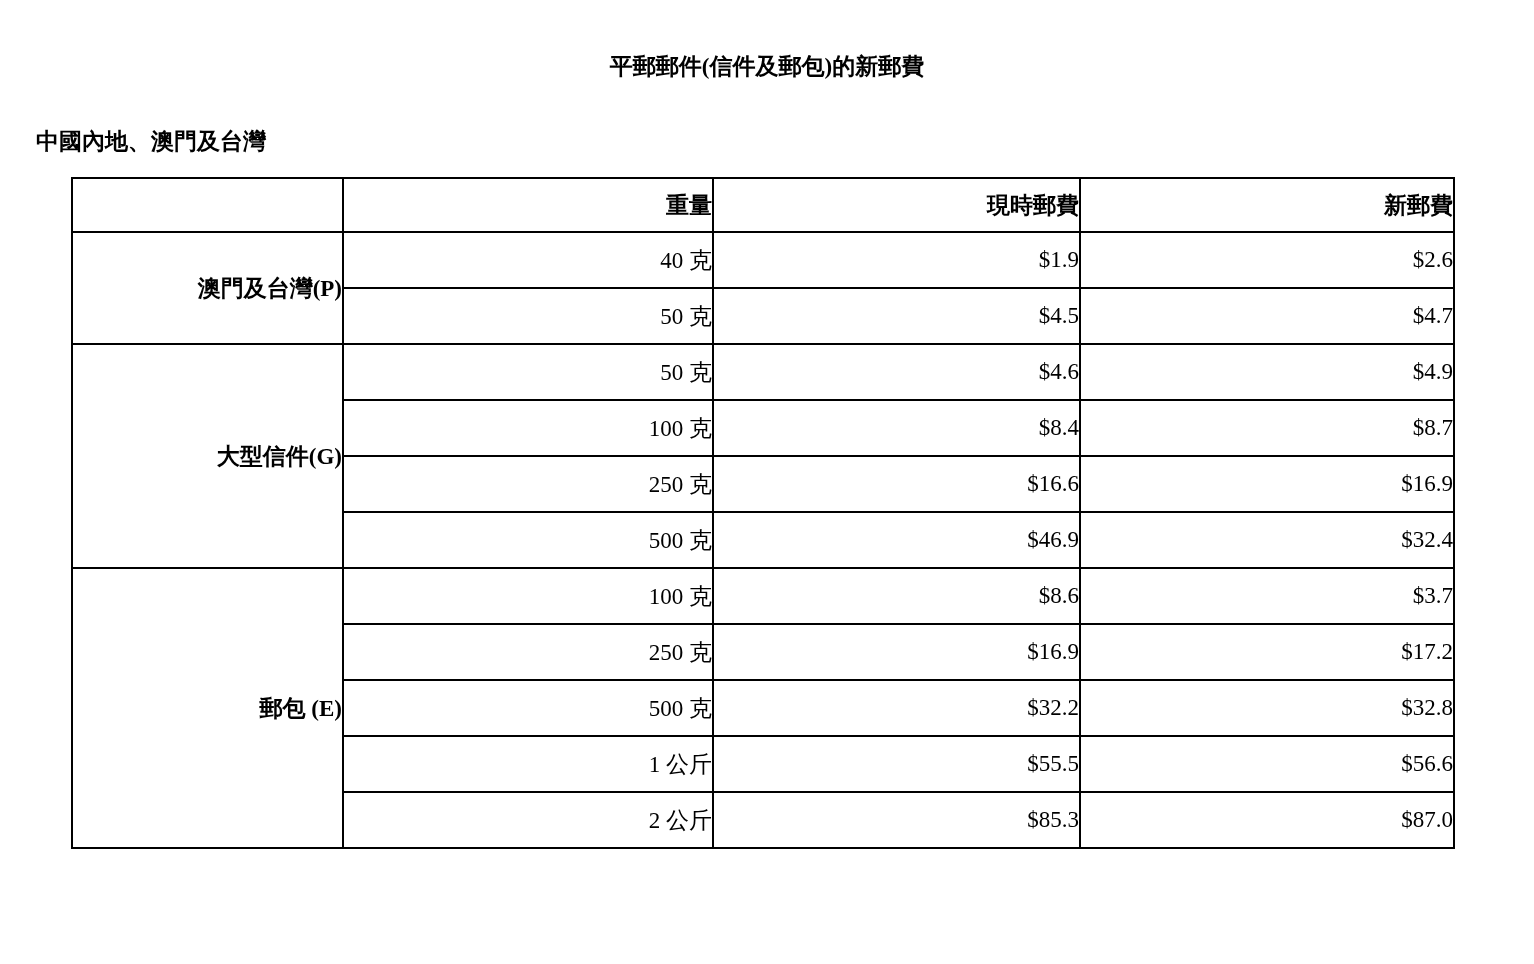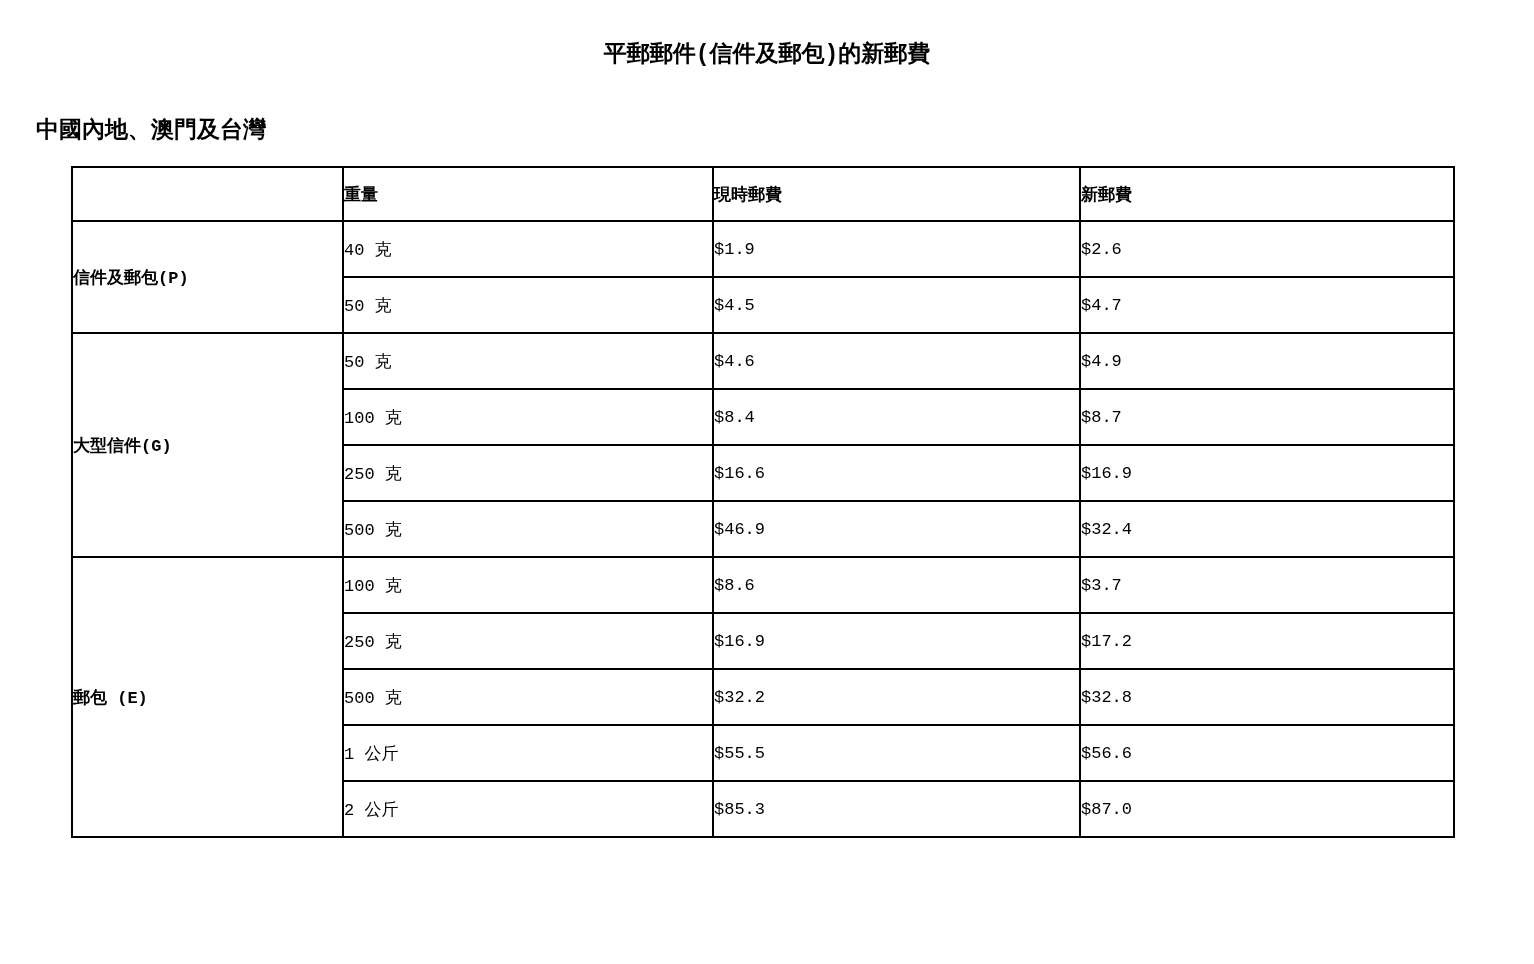--- a/index.html
+++ b/index.html
@@ -11,22 +11,21 @@
     width: 1534px;
     height: 964px;
     font-family: "Liberation Serif", "DejaVu Serif", serif;
     color: #000000;
     overflow: hidden;
   }
   .page {
     width: 1534px;
     height: 964px;
     box-sizing: border-box;
-    padding-top: 40px;
-    font-family: Liberation Mono, monospace;
+    padding-top: 51px;
   }
   .doc-title {
     text-align: center;
     font-weight: bold;
     font-size: 23px;
     line-height: 31px;
   }
   .section-heading {
     margin: 46px 0 0 36px;
     font-weight: bold;
@@ -39,23 +38,23 @@
     margin: 21px 0 0 71px;
     width: 1382px;
   }
   table.rates-table col.c1 { width: 271px; }
   table.rates-table col.c2 { width: 370px; }
   table.rates-table col.c3 { width: 367px; }
   table.rates-table col.c4 { width: 374px; }
   table.rates-table th,
   table.rates-table td {
     border: 2px solid #000000;
-    text-align: left;
+    text-align: right;
     vertical-align: middle;
-    font-size: 17px;
+    font-size: 23px;
     padding: 0;
   }
   table.rates-table thead tr { height: 54px; }
   table.rates-table tbody tr { height: 56px; }
   table.rates-table th { font-weight: bold; }
   table.rates-table td.cat { font-weight: bold; }
 </style>
 </head>
 <body>
 
@@ -77,21 +76,21 @@
     <thead>
       <tr>
         <th></th>
         <th>重量</th>
         <th>現時郵費</th>
         <th>新郵費</th>
       </tr>
     </thead>
     <tbody>
       <tr>
-        <td class="cat" rowspan="2">信件及郵包(P)</td>
+        <td class="cat" rowspan="2">澳門及台灣(P)</td>
         <td>40 克</td>
         <td>$1.9</td>
         <td>$2.6</td>
       </tr>
       <tr>
         <td>50 克</td>
         <td>$4.5</td>
         <td>$4.7</td>
       </tr>
 

